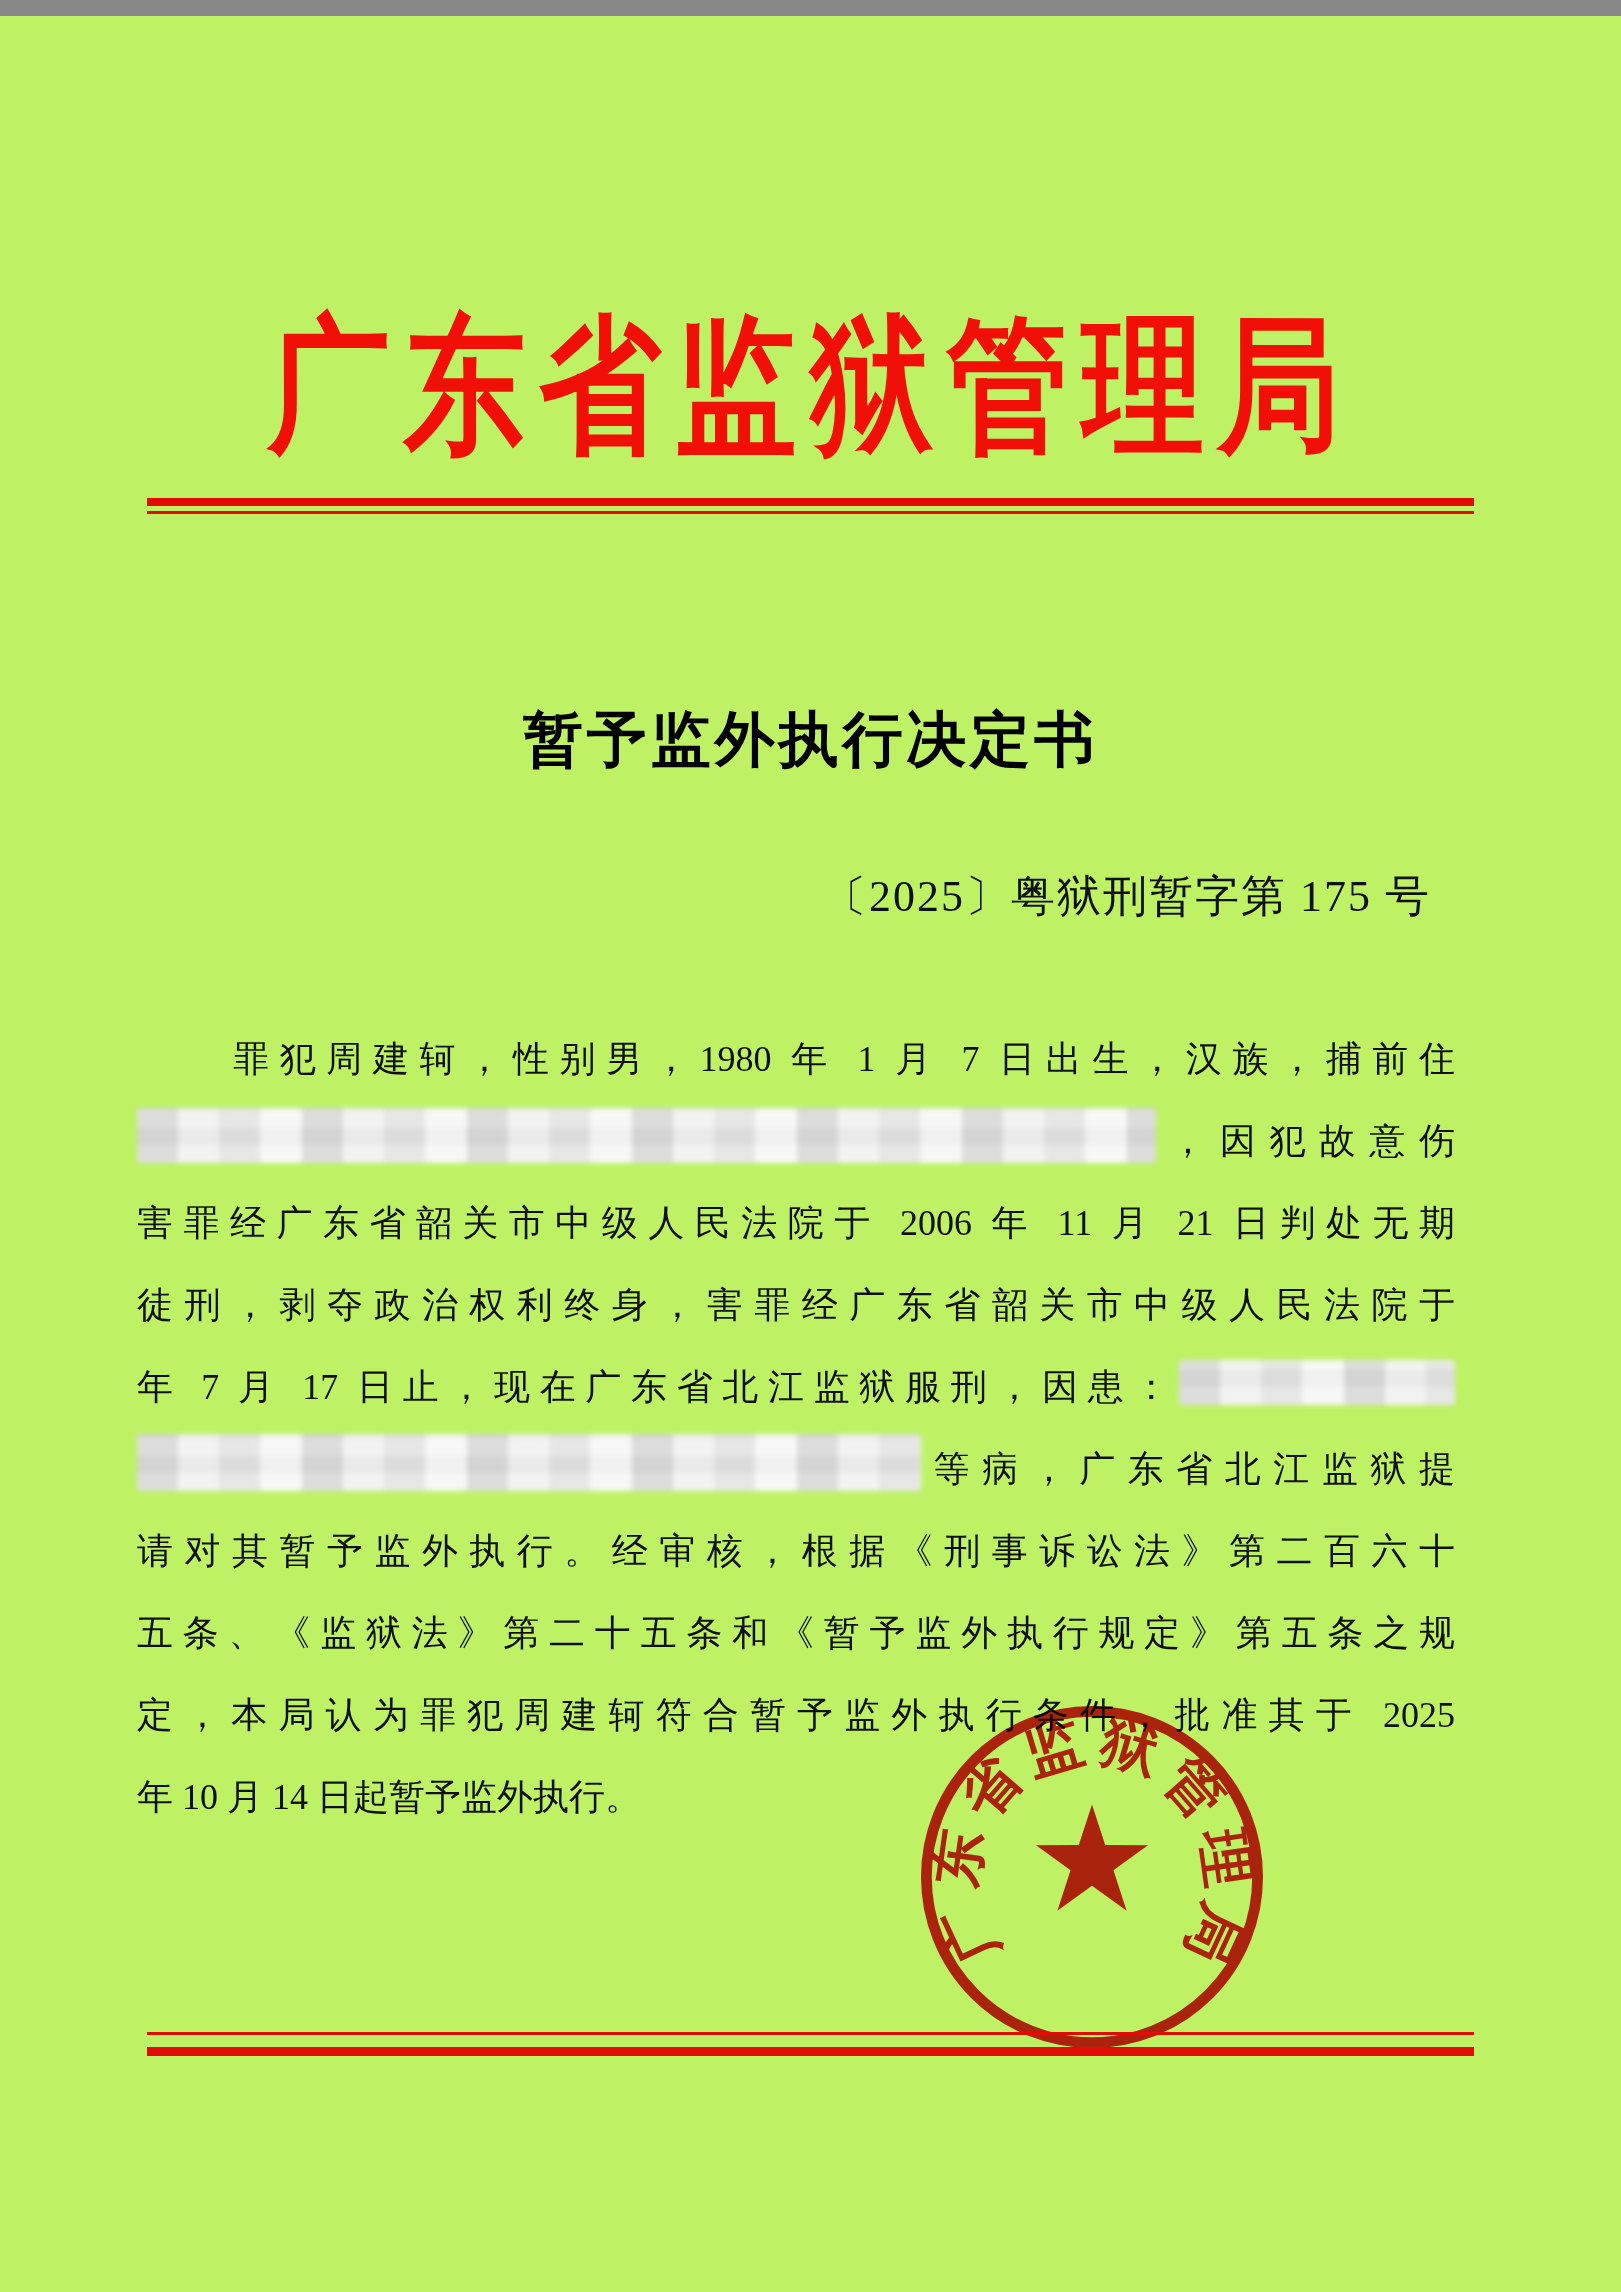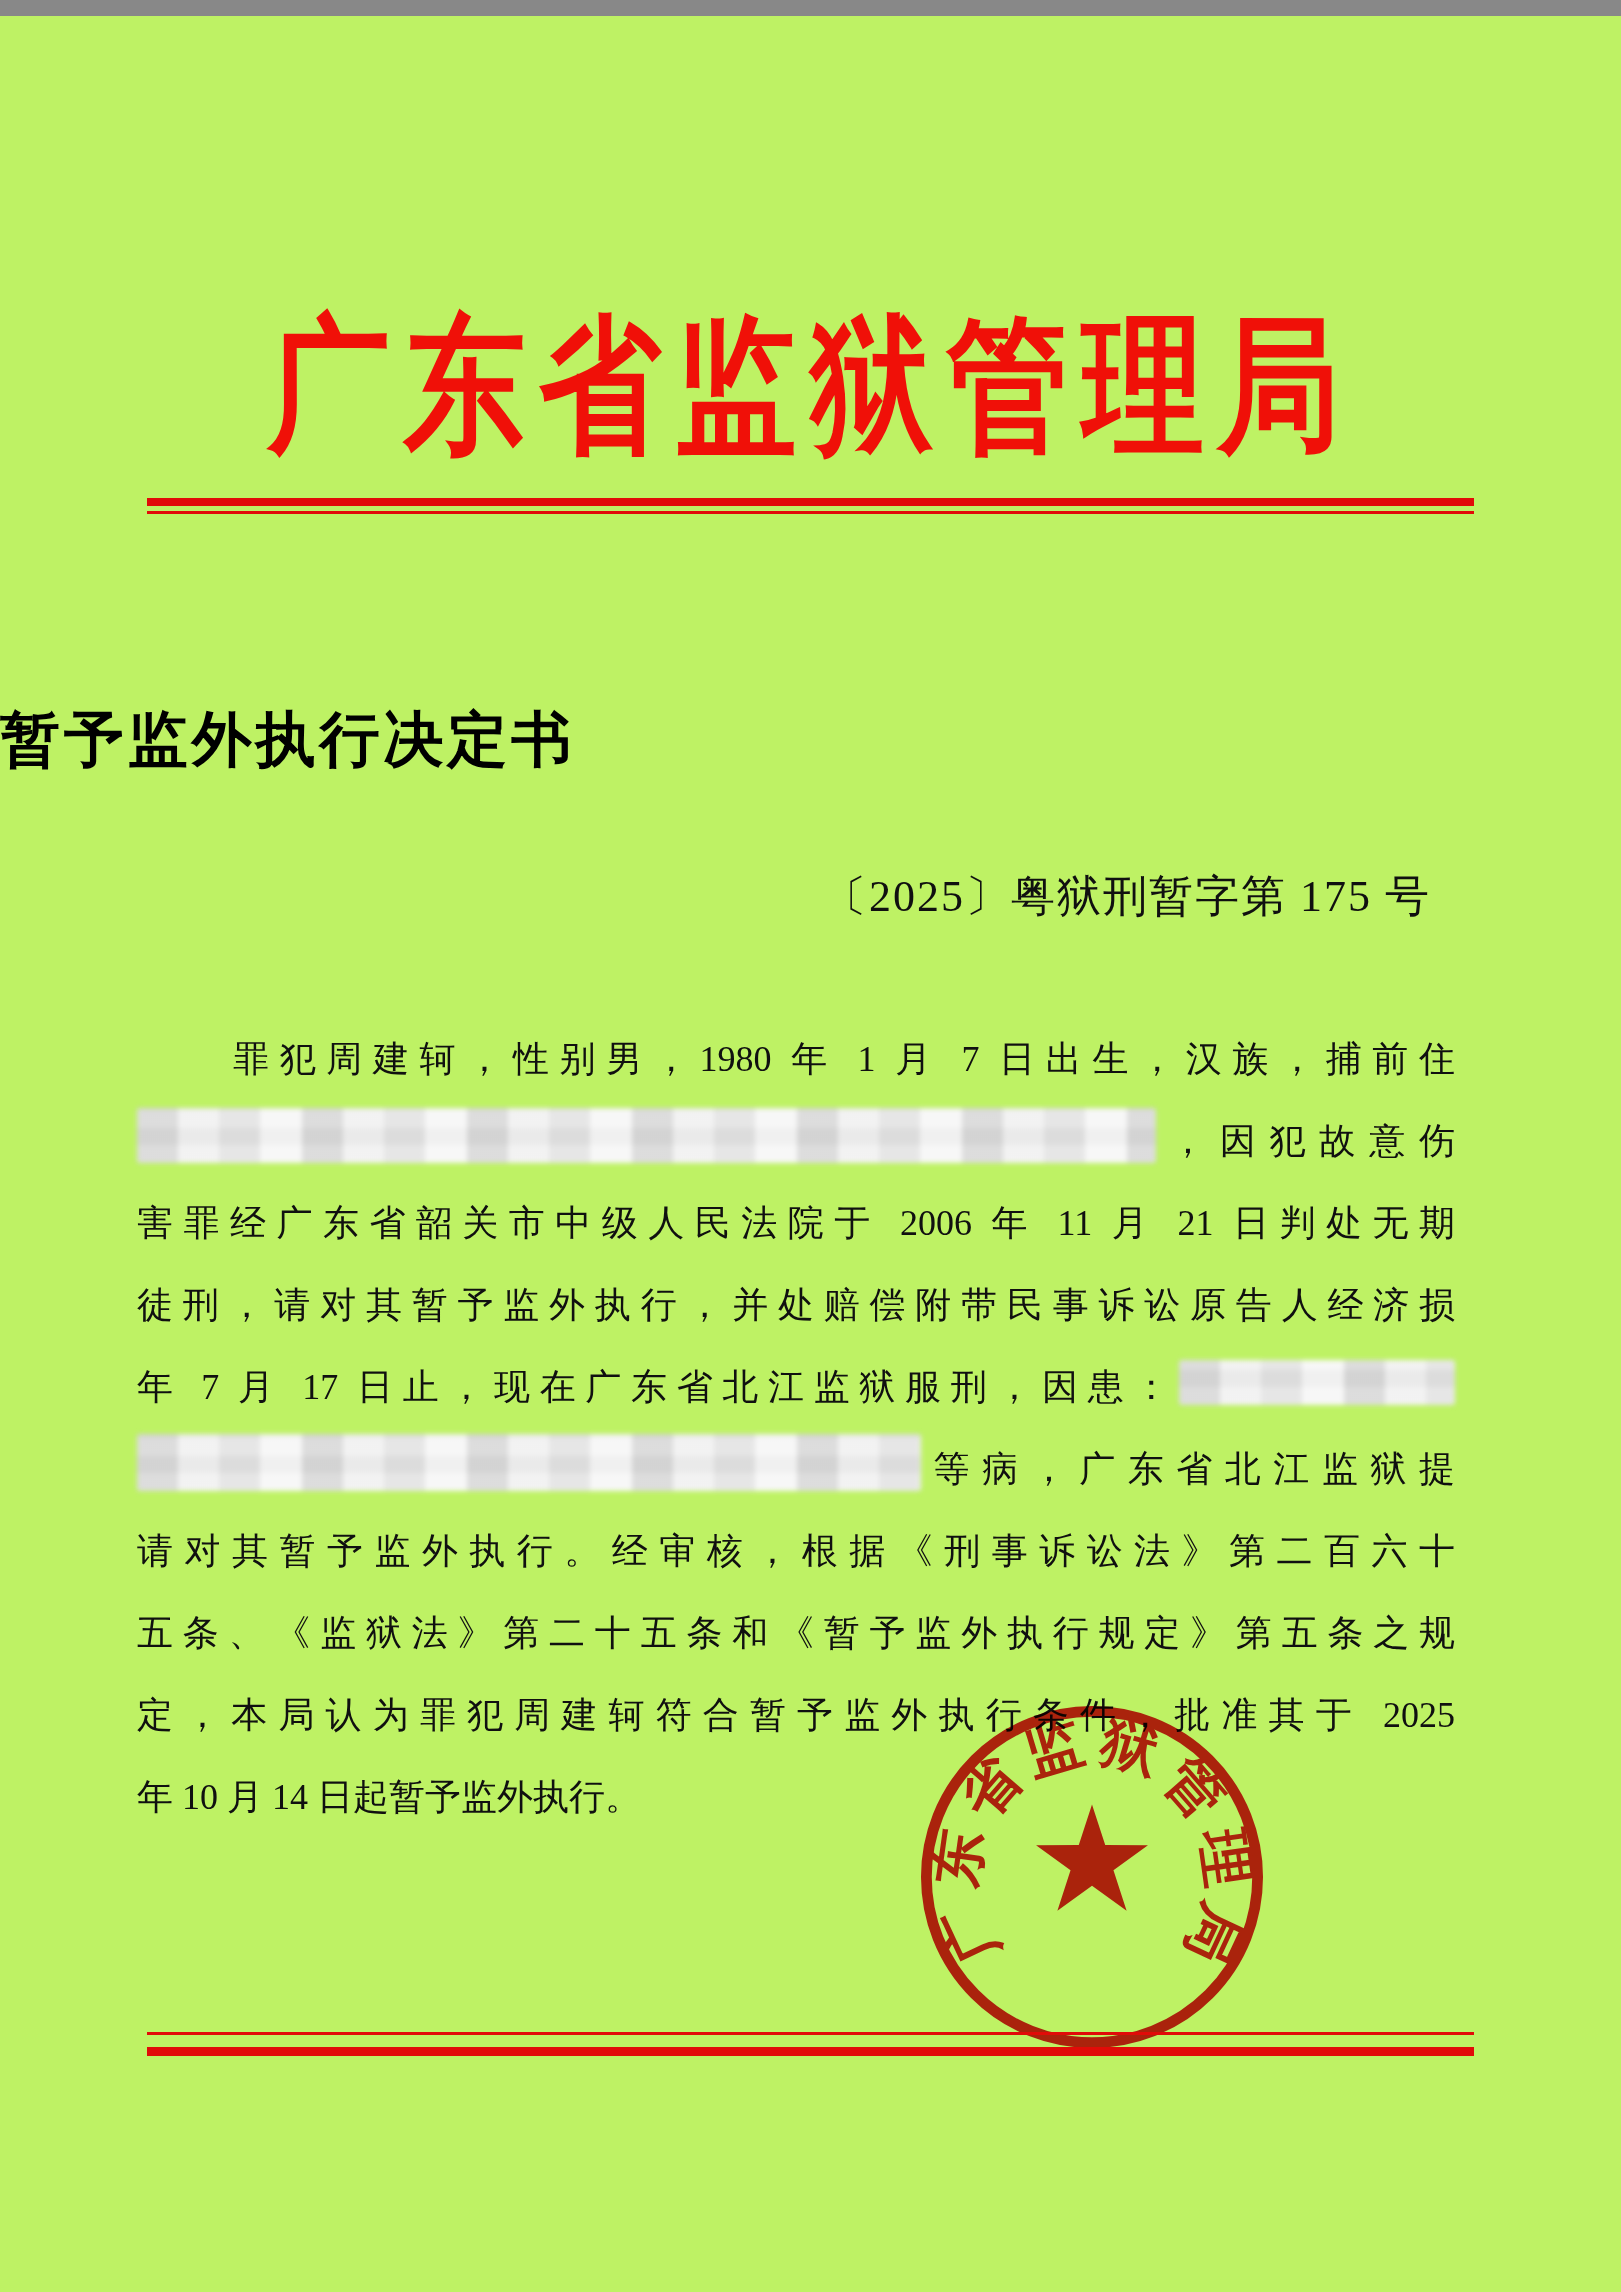--- a/index.html
+++ b/index.html
@@ -26,20 +26,21 @@
     white-space:nowrap;
   }
   .rule{position:absolute;left:147px;width:1327px;background:#e10b08;}
   .rule-top-thick{top:482px;height:7.8px;}
   .rule-top-thin{top:495px;height:2.9px;}
   .rule-bottom-thin{top:2016px;height:2.9px;}
   .rule-bottom-thick{top:2031px;height:8.8px;}
   
   .doc-title{
     position:absolute;left:0;top:684px;width:100%;
+    text-align:center;
     font-size:60px;font-weight:bold;
     letter-spacing:3.9px;
     color:#000;
     white-space:nowrap;
   }
   .doc-number{
     position:absolute;top:851px;right:190px;
     font-size:44px;
     letter-spacing:2px;
     white-space:nowrap;
@@ -110,21 +111,21 @@
   <div class="rule rule-top-thin"></div>
 
   <div class="doc-title">暂予监外执行决定书</div>
 
   <div class="doc-number">〔2025〕粤狱刑暂字第 175 号</div>
 
   <div class="body-block">
     <div class="bline indent"><span>罪犯周建轲，性别男，1980 年 1 月 7 日出生，汉族，捕前住</span></div>
     <div class="bline"><span class="mosaic m-line2"></span><span>，因犯故意伤</span></div>
     <div class="bline"><span>害罪经广东省韶关市中级人民法院于 2006 年 11 月 21 日判处无期</span></div>
-    <div class="bline"><span>徒刑，请对其暂予监外执行，并处赔偿附带民事诉讼原告人经济损</span></div>
+    <div class="bline"><span>徒刑，剥夺政治权利终身，害罪经广东省韶关市中级人民法院于</span></div>
     <div class="bline"><span>年 7 月 17 日止，现在广东省北江监狱服刑，因患：</span><span class="mosaic m-line6"></span></div>
     <div class="bline"><span class="mosaic m-line7"></span><span>等病，广东省北江监狱提</span></div>
     <div class="bline"><span>请对其暂予监外执行。经审核，根据《刑事诉讼法》第二百六十</span></div>
     <div class="bline"><span>五条、《监狱法》第二十五条和《暂予监外执行规定》第五条之规</span></div>
     <div class="bline"><span>定，本局认为罪犯周建轲符合暂予监外执行条件，批准其于 2025</span></div>
     <div class="bline no-stretch"><span>年 10 月 14 日起暂予监外执行。</span></div>
   </div>
 
 
   <svg class="seal" viewBox="-200 -200 400 400">

